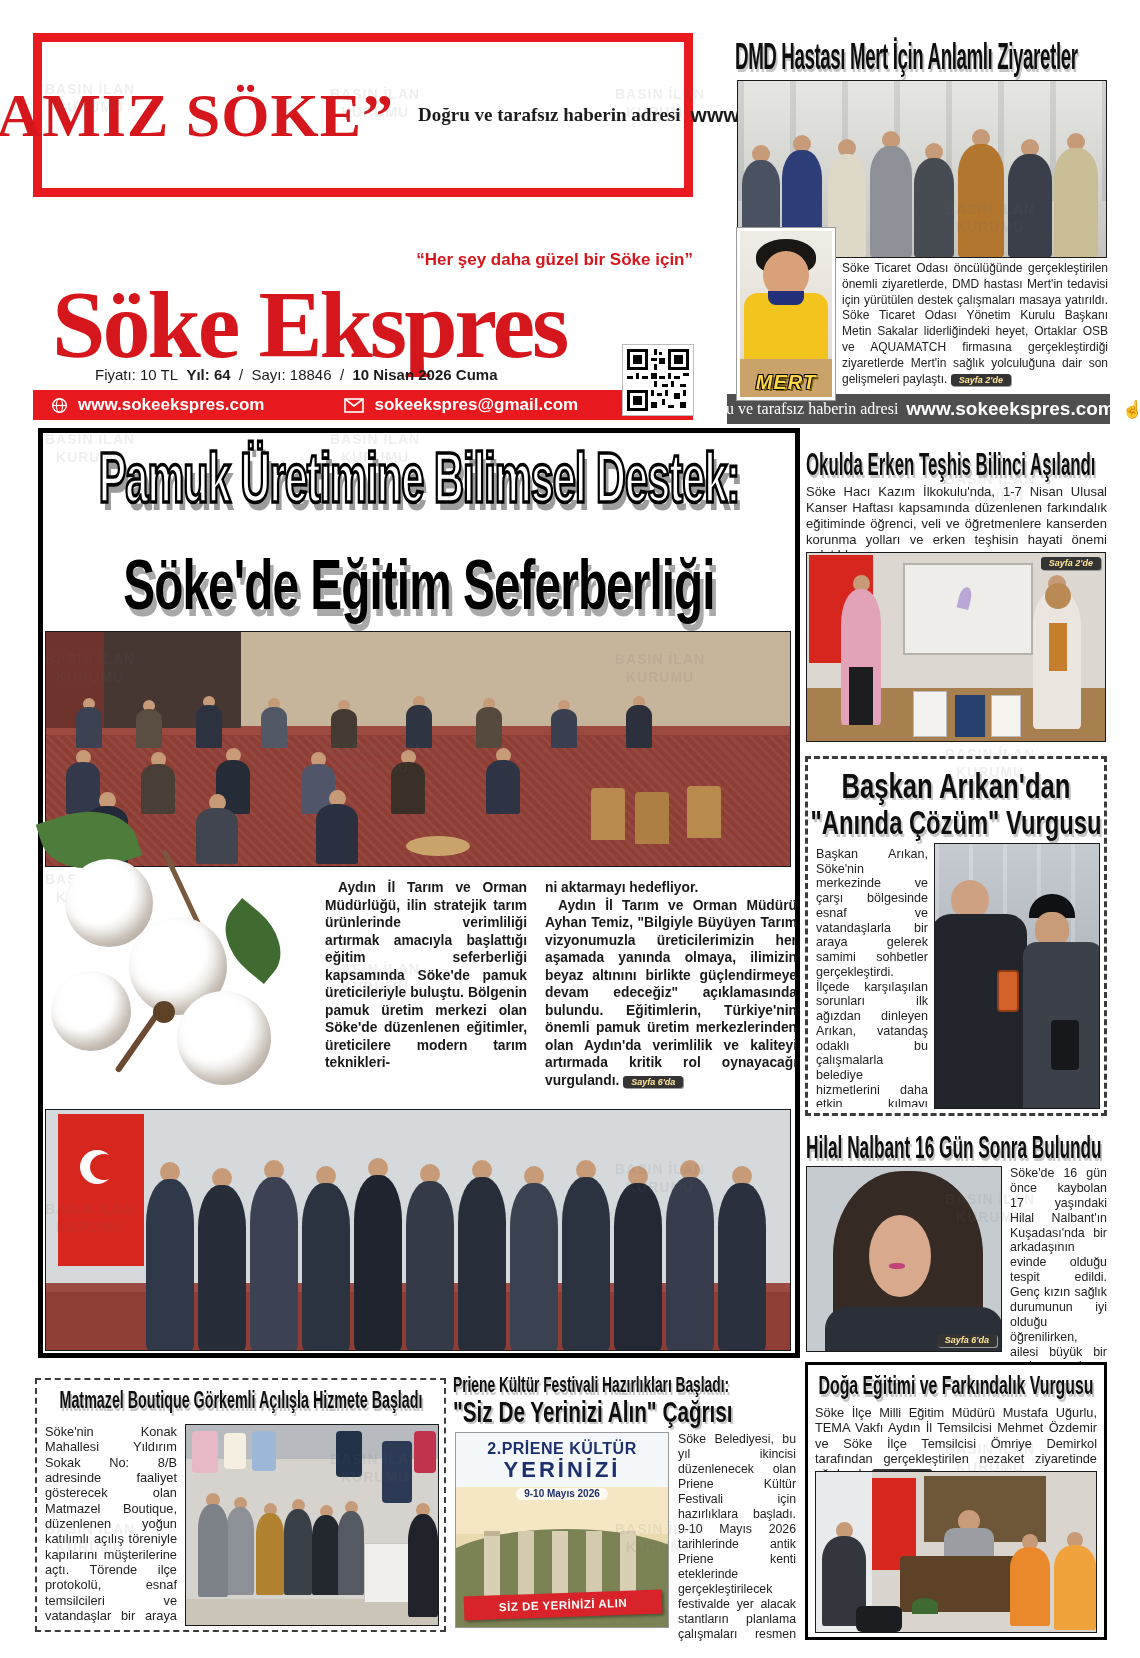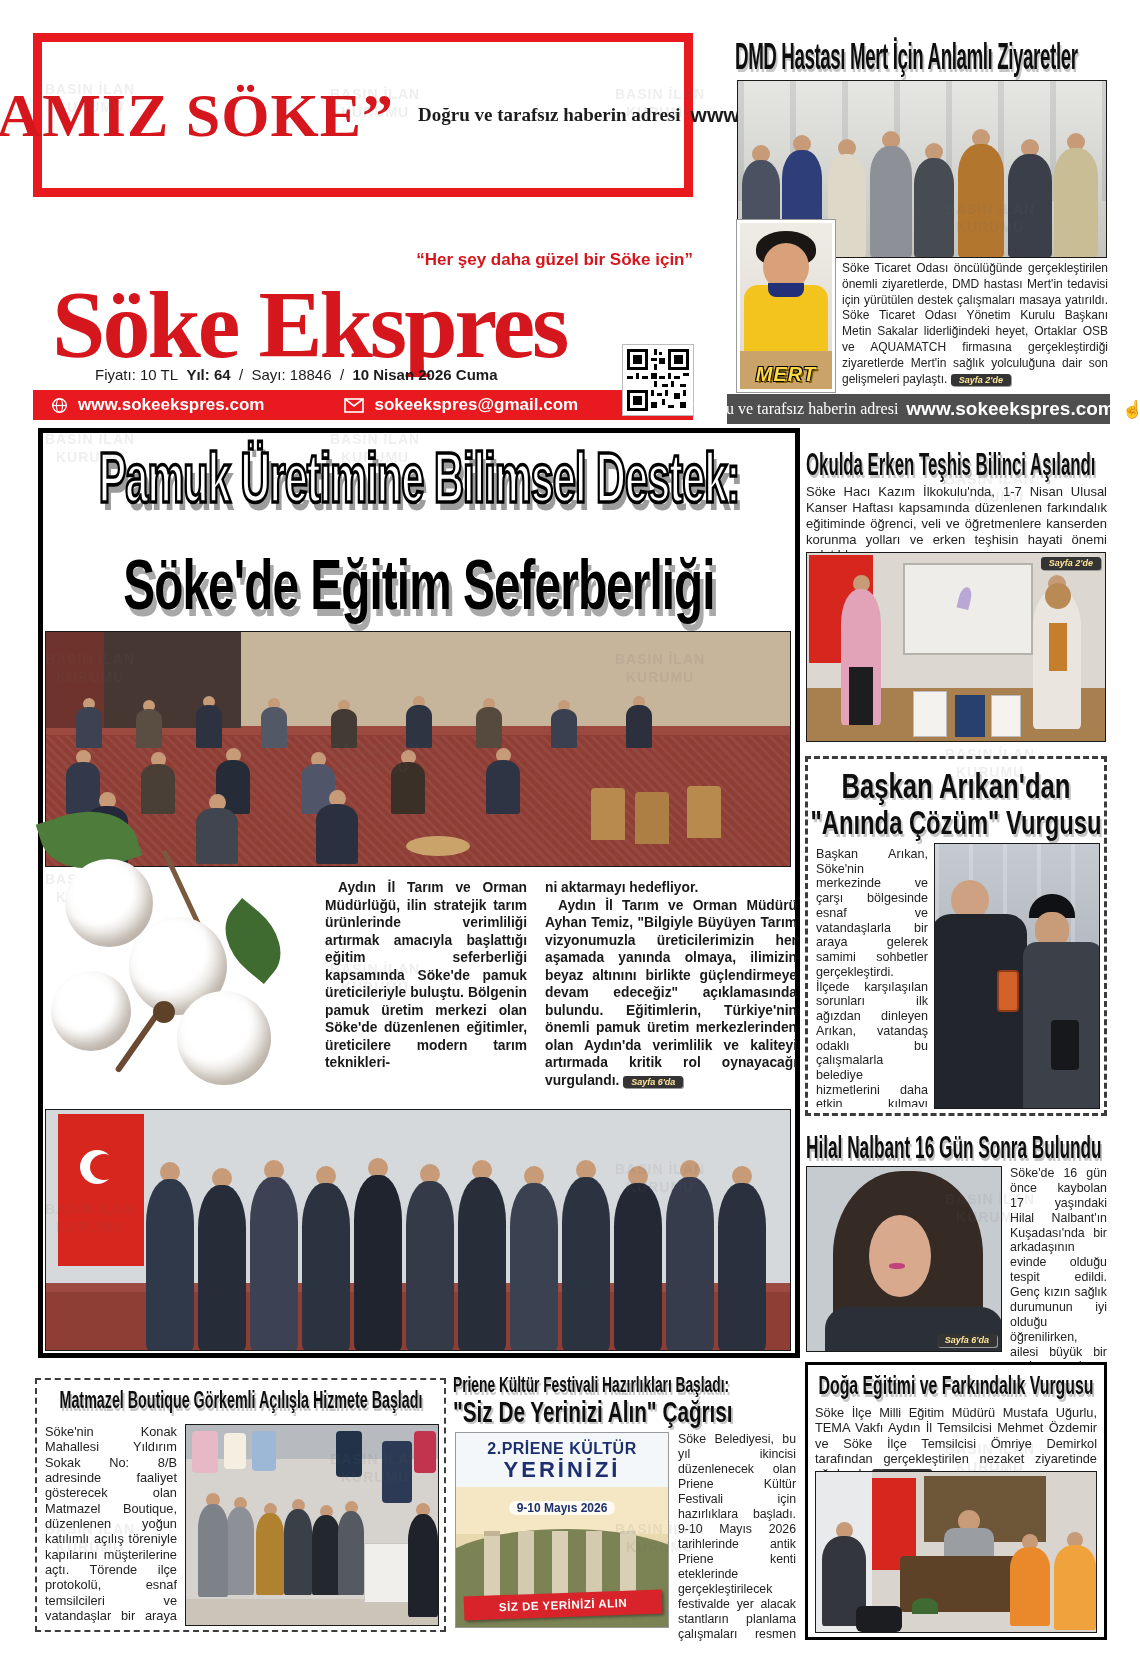--- a/index.html
+++ b/index.html
@@ -59,22 +59,22 @@
   .pp::after{content:'';position:absolute;top:calc(var(--hs) - 3px);left:0;right:0;bottom:0;
              border-radius:45% 45% 6% 6% / 26% 26% 4% 4%;background:var(--c)}
   .dashedbox{border:3px dashed #3c3c3c;background:#fff}
   .solidbox{border:3px solid #000;background:#fff}
   .mert-label{position:absolute;bottom:3px;left:0;right:0;text-align:center;
               font:italic 700 20px "Liberation Sans",sans-serif;color:#ffd84a;letter-spacing:1px;
               text-shadow:-1px -1px 0 #000,1px -1px 0 #000,-1px 1px 0 #000,2px 2px 0 #7a5a00}
   .poster-title{position:absolute;top:8px;left:0;right:0;text-align:center;color:#1e2f6e;line-height:1.05}
   .poster-title .l1{font-size:16px;font-weight:700;letter-spacing:.5px}
   .poster-title .l2{font-size:22px;font-weight:700;letter-spacing:3px}
-  .poster-date{display:inline-block;margin-top:20px;background:rgba(255,255,255,.78);color:#1e2f6e;
-               font-size:12px;font-weight:700;padding:1px 8px;border-radius:8px}
+  .poster-date{display:inline-block;margin-top:7px;background:rgba(255,255,255,.78);color:#1e2f6e;
+               font-size:10px;font-weight:700;padding:1px 8px;border-radius:8px}
   .poster-banner{position:absolute;left:8px;top:160px;width:198px;height:24px;background:#d8232a;
                  transform:rotate(-2deg);color:#fff;font:700 11.5px/24px "Liberation Sans",sans-serif;
                  text-align:center;letter-spacing:.5px;box-shadow:2px 2px 3px rgba(0,0,0,.35)}
 </style>
 </head>
 <body>
 
 <div id="page">
 
   <div class="abs slogan-box" style="left:33px;top:33px;width:660px;height:164px">
@@ -129,21 +129,21 @@
     <i class="pp" style="left:4px;width:38px;height:112px;--c:#4a5160"></i>
     <i class="pp" style="left:44px;width:40px;height:122px;--c:#2e3e78"></i>
     <i class="pp" style="left:90px;width:38px;height:118px;--c:#ded8c8"></i>
     <i class="pp" style="left:132px;width:42px;height:126px;--c:#8d9096"></i>
     <i class="pp" style="left:176px;width:40px;height:114px;--c:#474b52"></i>
     <i class="pp" style="left:220px;width:46px;height:128px;--c:#b3762f"></i>
     <i class="pp" style="left:270px;width:44px;height:118px;--c:#3a3f4a"></i>
     <i class="pp" style="left:316px;width:44px;height:124px;--c:#c9bd96"></i>
   </div>
 
-  <div class="photo" style="left:737px;top:220px;width:98px;height:172px;border:3px solid #fff;box-shadow:0 0 0 1px #999;background:linear-gradient(#efece6,#ddd8cf);z-index:3">
+  <div class="photo" style="left:737px;top:228px;width:98px;height:172px;border:3px solid #fff;box-shadow:0 0 0 1px #999;background:linear-gradient(#efece6,#ddd8cf);z-index:3">
     <b style="left:16px;top:8px;width:60px;height:36px;background:#191613;border-radius:50% 50% 42% 42%"></b>
     <b style="left:23px;top:20px;width:46px;height:48px;background:#d8a179;border-radius:50%"></b>
     <b style="left:4px;top:62px;width:84px;height:78px;background:#f2c41d;border-radius:14px 14px 0 0"></b>
     <b style="left:28px;top:60px;width:36px;height:14px;background:#22307a;border-radius:0 0 8px 8px"></b>
     <b style="left:0;top:128px;width:98px;height:44px;background:#caa36b"></b>
     <span class="mert-label">MERT</span>
   </div>
 
   <div class="abs body" style="left:842px;top:261px;width:266px;height:128px;font-size:12px;line-height:1.32">
     <span class="ind">Söke Ticaret Odası öncülüğünde gerçekleştirilen önemli ziyaretlerde, DMD hastası Mert'in tedavisi için yürütülen destek çalışmaları masaya yatırıldı. Söke Ticaret Odası Yönetim Kurulu Başkanı Metin Sakalar liderliğindeki heyet, Ortaklar OSB ve AQUAMATCH firmasına gerçekleştirdiği ziyaretlerde Mert'in sağlık yolculuğuna dair son gelişmeleri paylaştı.</span>

